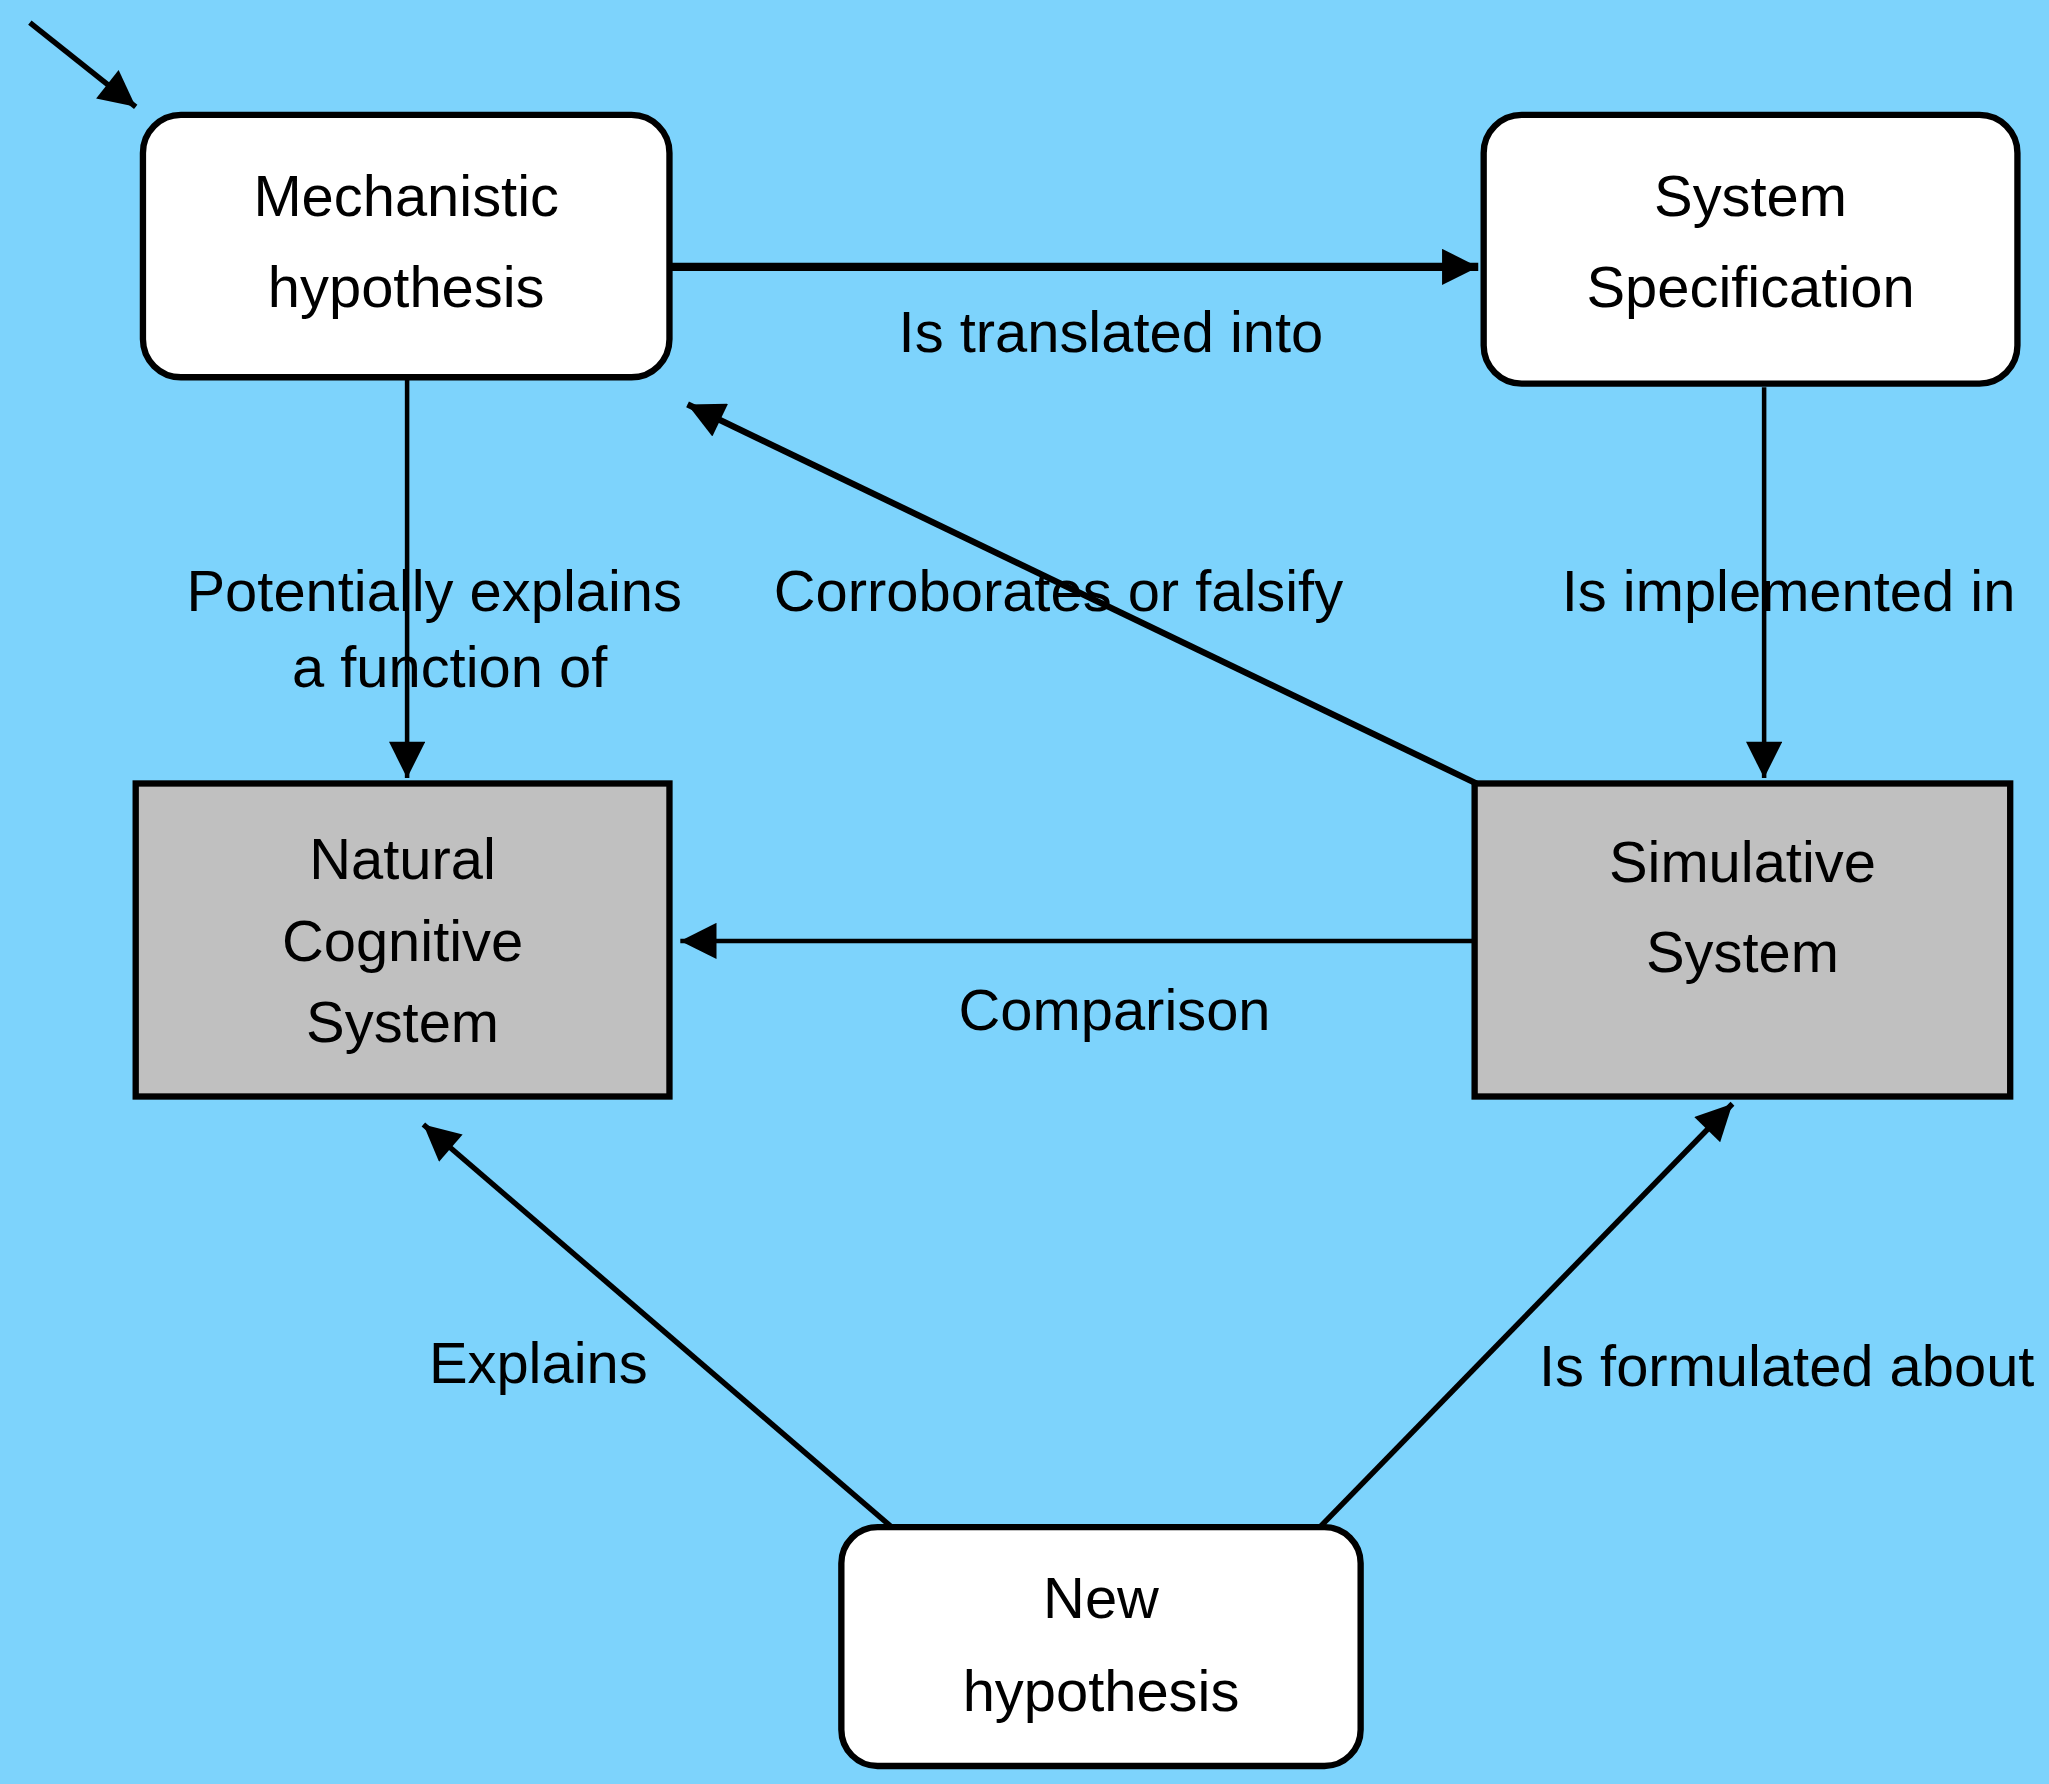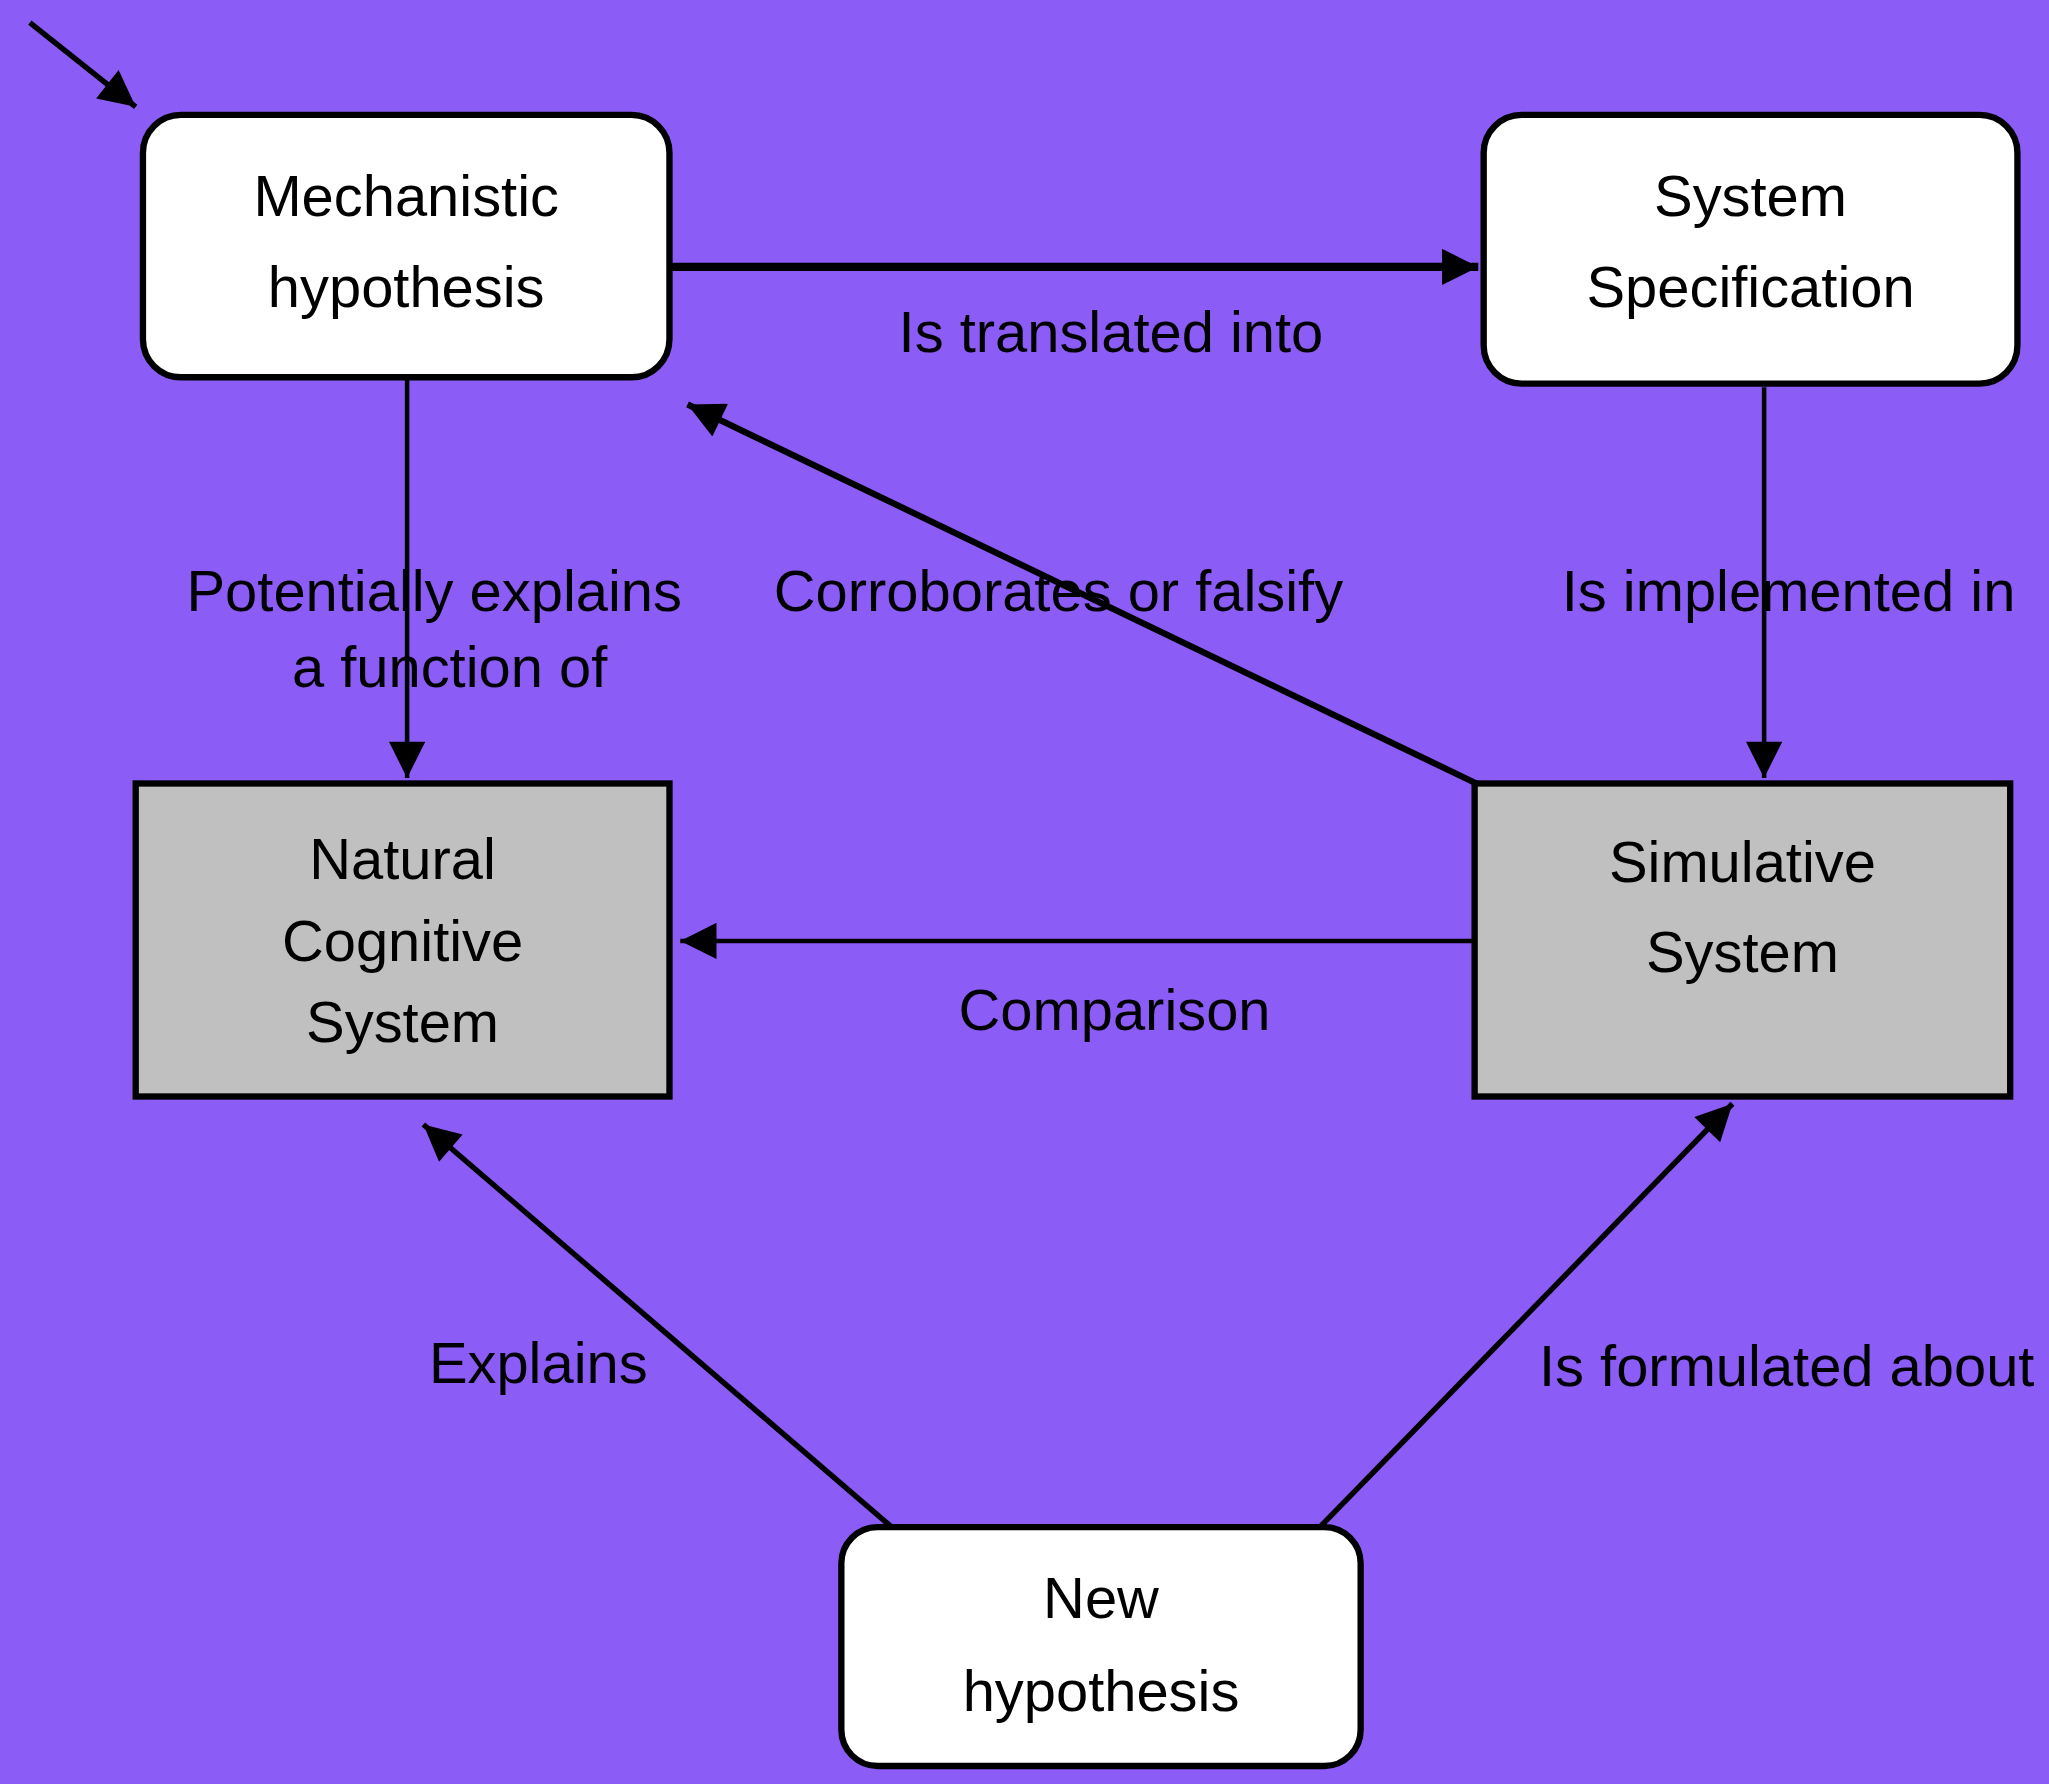--- a/index.html
+++ b/index.html
@@ -3,21 +3,21 @@
 <meta charset="utf-8">
 <style>
   html, body {
     margin: 0;
     padding: 0;
     background: #ffffff;
   }
   .stage {
     width: 2050px;
     height: 1785px;
-    background: #8b5cf6;
+    background: #7dd3fc;
     position: relative;
   }
   svg {
     display: block;
     width: 2050px;
     height: 1785px;
   }
   .edge {
     stroke: #000000;
     fill: none;

